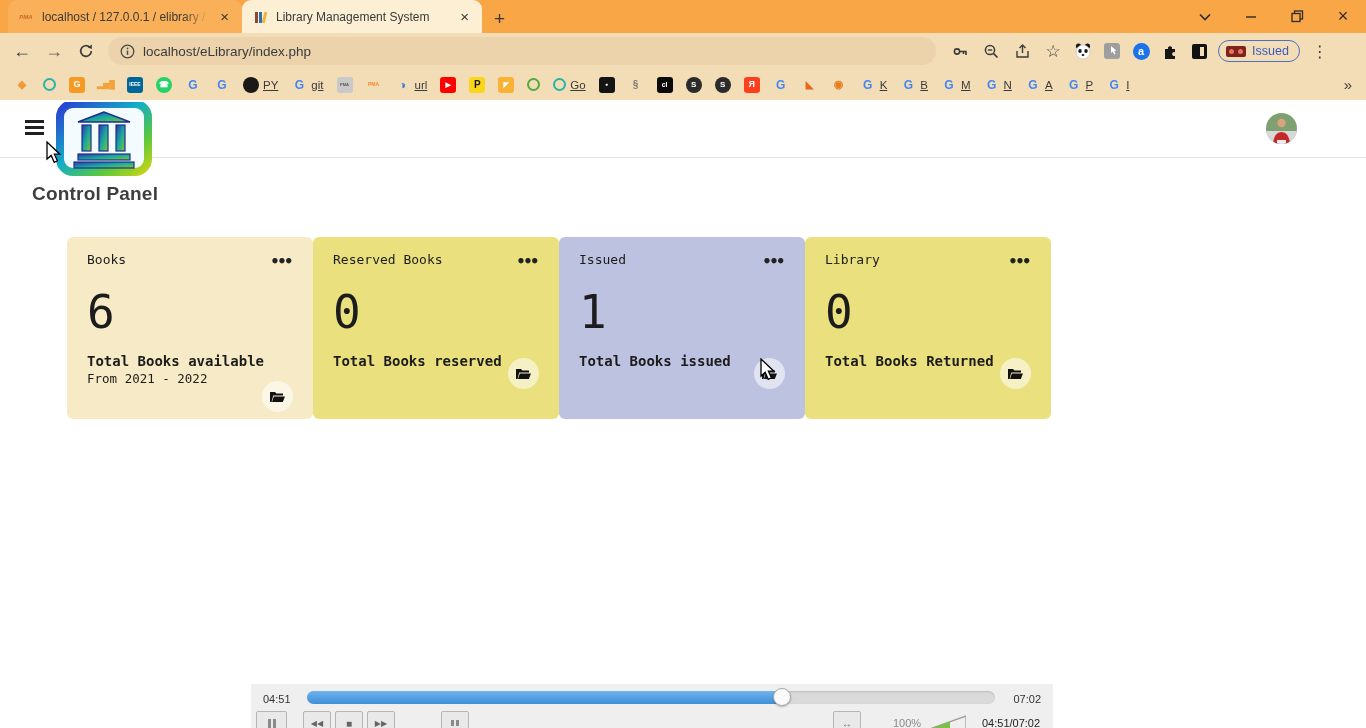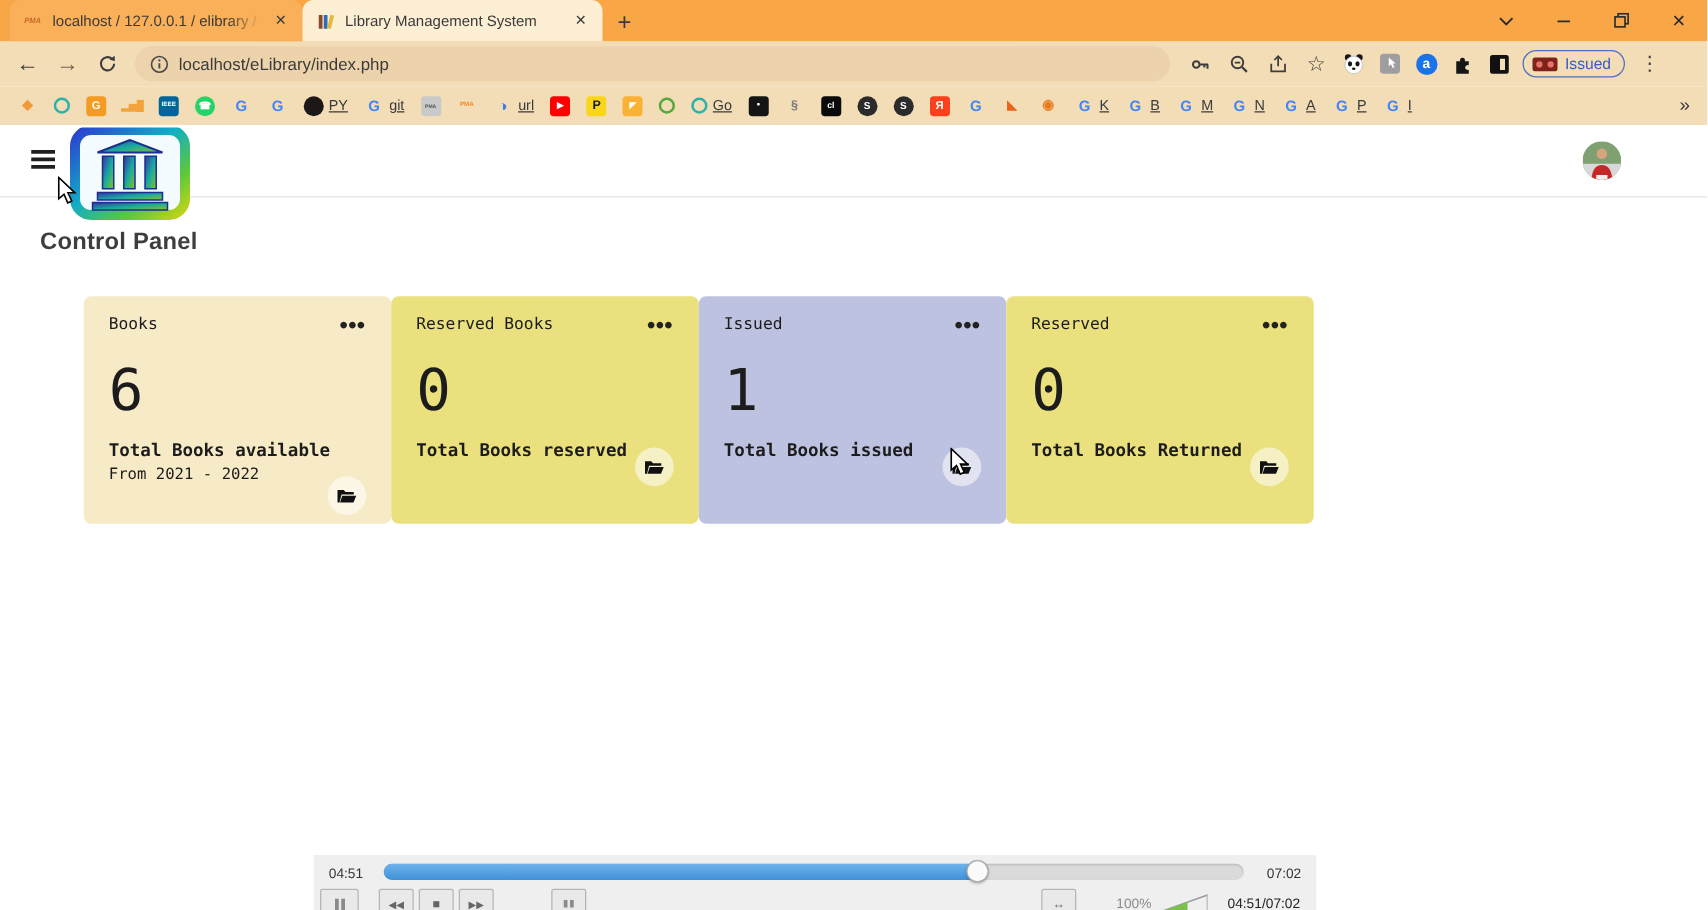--- a/index.html
+++ b/index.html
@@ -417,21 +417,21 @@
         <span class="folder-btn" style="top: 121px;">
           <svg width="17" height="13" viewBox="0 0 17 13">
               <path d="M1,2 h5 l1.4,1.6 H14 v2 H4.2 L2.6,12 H1 z" fill="#111"></path>
               <path d="M4.8,6.6 H16 L13.8,12 H3 z" fill="#111"></path>
             </svg>
         </span>
       </div>
 
       <div class="card" style="background: rgb(234, 224, 125);">
         <div class="card-top">
-          <span class="card-label">Reserved</span>
+          <span class="card-label">Library</span>
           <span class="card-more">●●●</span>
         </div>
         <div class="card-value">0</div>
         <div class="card-desc">Total Books Returned</div>
 
         <span class="folder-btn" style="top: 121px;">
           <svg width="17" height="13" viewBox="0 0 17 13">
               <path d="M1,2 h5 l1.4,1.6 H14 v2 H4.2 L2.6,12 H1 z" fill="#111"></path>
               <path d="M4.8,6.6 H16 L13.8,12 H3 z" fill="#111"></path>
             </svg>

